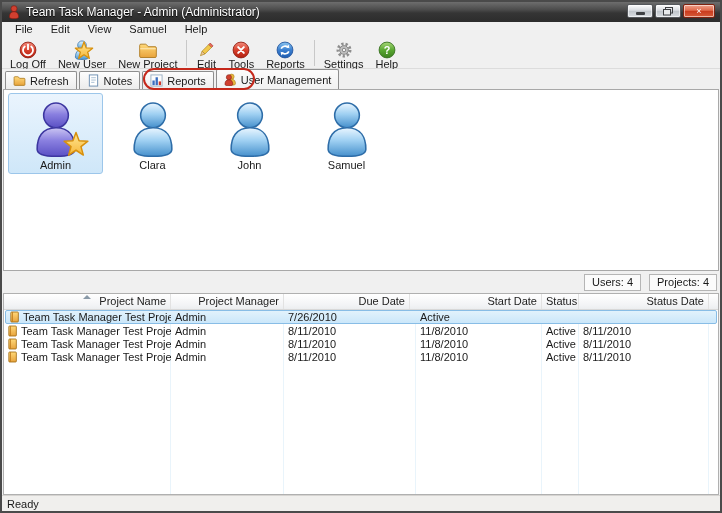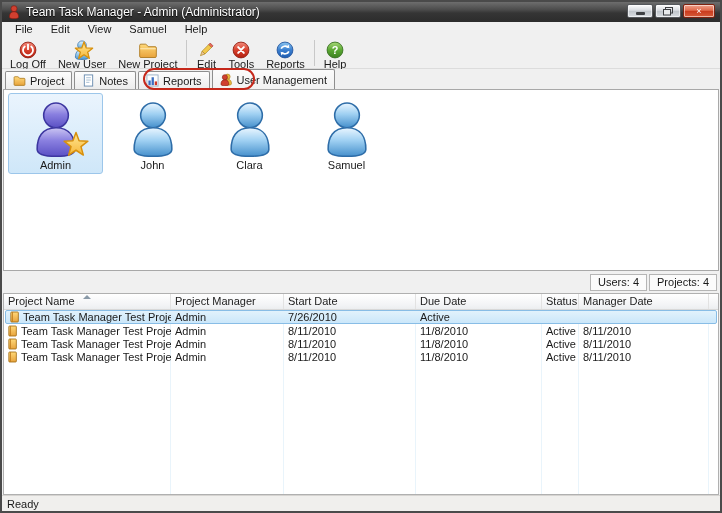--- a/index.html
+++ b/index.html
@@ -53,28 +53,28 @@
   .user-tile { width:95px; height:81px; display:flex; flex-direction:column; align-items:center;
                justify-content:flex-end; border:1px solid transparent; border-radius:3px; padding-bottom:1px; cursor:default; }
   .user-tile.selected { background:linear-gradient(#eaf4fd,#cfe7f9); border-color:#9cc6ea; }
   .person-wrap { position:relative; width:52px; height:58px; }
   .person-wrap svg.person { width:52px; height:58px; display:block; }
   .admin-star { position:absolute; right:-9px; bottom:-2px; width:30px; height:30px; }
   .user-name { line-height:13px; margin-top:1px; }
 
   
   .mid-strip { height:22px; flex:0 0 22px; background:#f0f0f0; display:flex; justify-content:flex-end;
-               align-items:center; gap:2px; padding:0 3px; }
+               align-items:center; gap:8px; padding:0 3px; }
   .spanel { border:1px solid #b5b5b5; background:#fbfbfb; padding:1px 7px; line-height:13px; }
 
   
   .table-box { flex:1; margin:0 1px; border:1px solid #b0b0b0; background:#fff; position:relative;
                display:flex; flex-direction:column; overflow:hidden; }
   .thead { height:16px; flex:0 0 16px; display:flex; background:linear-gradient(#ffffff,#f3f4f6 70%,#eceef0);
-           border-bottom:1px solid #d8d8d8; }
+           border-bottom:1px solid #d8d8d8;text-align:right; }
   .hcell { padding:1px 4px; border-right:1px solid #e2e2e2; position:relative; white-space:nowrap; overflow:hidden; color:#222; }
   .hcell.filler { flex:1; border-right:none; }
   .sort-arrow { position:absolute; top:1px; left:50%; margin-left:-4px; width:0; height:0;
                 border-left:4px solid transparent; border-right:4px solid transparent; border-bottom:4px solid #8a9aa8; }
   .tbody { position:relative; flex:1; }
   .col-guides { position:absolute; top:0; bottom:0; left:0; right:0; pointer-events:none; }
   .col-guide { position:absolute; top:0; bottom:0; width:1px; background:#e9f4fb; }
   .trow { display:flex; align-items:center; height:13px; position:relative; z-index:1; cursor:default; }
   .trow.selected { height:14px; background:linear-gradient(#e2f2fc,#cbe7fa); border:1px solid #88bde6; border-radius:2px; margin:0 1px; }
   .tcell { padding:0 4px; white-space:nowrap; overflow:hidden; }
@@ -233,36 +233,46 @@
             <path d="M16.6 13.6 a5 4.6 0 0 1 -8.3 1.6" fill="none" stroke="#fff" stroke-width="2"></path>
             <polygon points="6.7,14.1 7.6,18.7 10.6,15.4" fill="#fff"></polygon>
           </svg>
       </span>
       <span class="tlabel">Reports</span>
     </div>
     <div class="tsep"></div>
     <div class="tbtn">
       <span class="ticon">
         <svg viewBox="0 0 24 24">
+            <circle cx="12" cy="12" r="7.3" fill="none" stroke="#8e8e8e" stroke-width="3.4" stroke-dasharray="2.7 2.35"></circle>
+            <circle cx="12" cy="12" r="5.2" fill="#c2c2c2" stroke="#777"></circle>
+            <circle cx="12" cy="12" r="2.1" fill="#f2f2f2" stroke="#777"></circle>
+          </svg>
+      </span>
+      <span class="tlabel">Settings</span>
+    </div>
+    <div class="tbtn">
+      <span class="ticon">
+        <svg viewBox="0 0 24 24">
             <circle cx="12" cy="12" r="9.5" fill="url(#gradGreen)" stroke="#2f6a18"></circle>
             <text x="12" y="16.6" text-anchor="middle" font-size="13" font-weight="bold" fill="#fff" font-family="Liberation Sans, sans-serif">?</text>
           </svg>
       </span>
       <span class="tlabel">Help</span>
     </div>
   </div>
 
   <div class="tabbar">
     <div class="tab">
       <span class="tab-icon">
         <svg viewBox="0 0 24 24">
             <use href="#folder-shape" fill="url(#gradFolder)" stroke="#a87418" stroke-width="1.4"></use>
           </svg>
       </span>
-      <span>Project</span>
+      <span>Refresh</span>
     </div>
     <div class="tab">
       <span class="tab-icon">
         <svg viewBox="0 0 14 14">
             <rect x="2.5" y="1" width="9" height="12" fill="#fff" stroke="#6a8cb0"></rect>
             <path d="M4.5 4 h5 M4.5 6.5 h5 M4.5 9 h3.5" stroke="#9ab4cc" stroke-width="0.9"></path>
           </svg>
       </span>
       <span>Notes</span>
     </div>
@@ -300,53 +310,53 @@
           </svg>
       </span>
       <span class="user-name">Admin</span>
     </div>
     <div class="user-tile">
       <span class="person-wrap">
         <svg class="person" viewBox="0 0 40 44">
             <use href="#person-shape" fill="url(#gradBlue)" stroke="#2e6da8" stroke-width="1.2"></use>
           </svg>
       </span>
-      <span class="user-name">John</span>
+      <span class="user-name">Clara</span>
     </div>
     <div class="user-tile">
       <span class="person-wrap">
         <svg class="person" viewBox="0 0 40 44">
             <use href="#person-shape" fill="url(#gradBlue)" stroke="#2e6da8" stroke-width="1.2"></use>
           </svg>
       </span>
-      <span class="user-name">Clara</span>
+      <span class="user-name">John</span>
     </div>
     <div class="user-tile">
       <span class="person-wrap">
         <svg class="person" viewBox="0 0 40 44">
             <use href="#person-shape" fill="url(#gradBlue)" stroke="#2e6da8" stroke-width="1.2"></use>
           </svg>
       </span>
       <span class="user-name">Samuel</span>
     </div>
   </div>
 
   <div class="mid-strip">
     <span class="spanel">Users: 4</span>
     <span class="spanel">Projects: 4</span>
   </div>
 
   <div class="table-box">
     <div class="thead">
       <div class="hcell" style="width:167px"><span>Project Name</span><span class="sort-arrow"></span></div>
       <div class="hcell" style="width:113px"><span>Project Manager</span></div>
+      <div class="hcell" style="width:126px"><span>Due Date</span></div>
       <div class="hcell" style="width:132px"><span>Start Date</span></div>
-      <div class="hcell" style="width:126px"><span>Due Date</span></div>
       <div class="hcell" style="width:37px"><span>Status</span></div>
-      <div class="hcell" style="width:130px"><span>Manager Date</span></div>
+      <div class="hcell" style="width:130px"><span>Status Date</span></div>
       <div class="hcell filler"></div>
     </div>
     <div class="tbody">
       <div class="col-guides">
         <span class="col-guide" style="left:166px"></span>
         <span class="col-guide" style="left:279px"></span>
         <span class="col-guide" style="left:411px"></span>
         <span class="col-guide" style="left:537px"></span>
         <span class="col-guide" style="left:574px"></span>
         <span class="col-guide" style="left:704px"></span>

